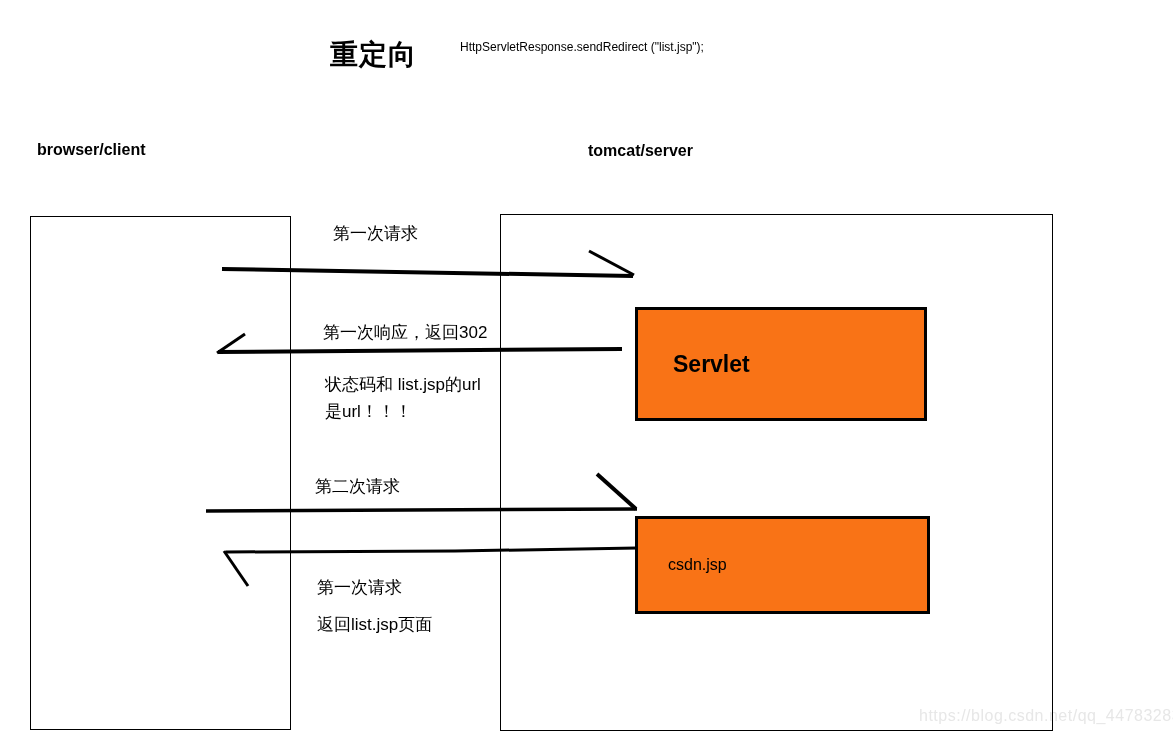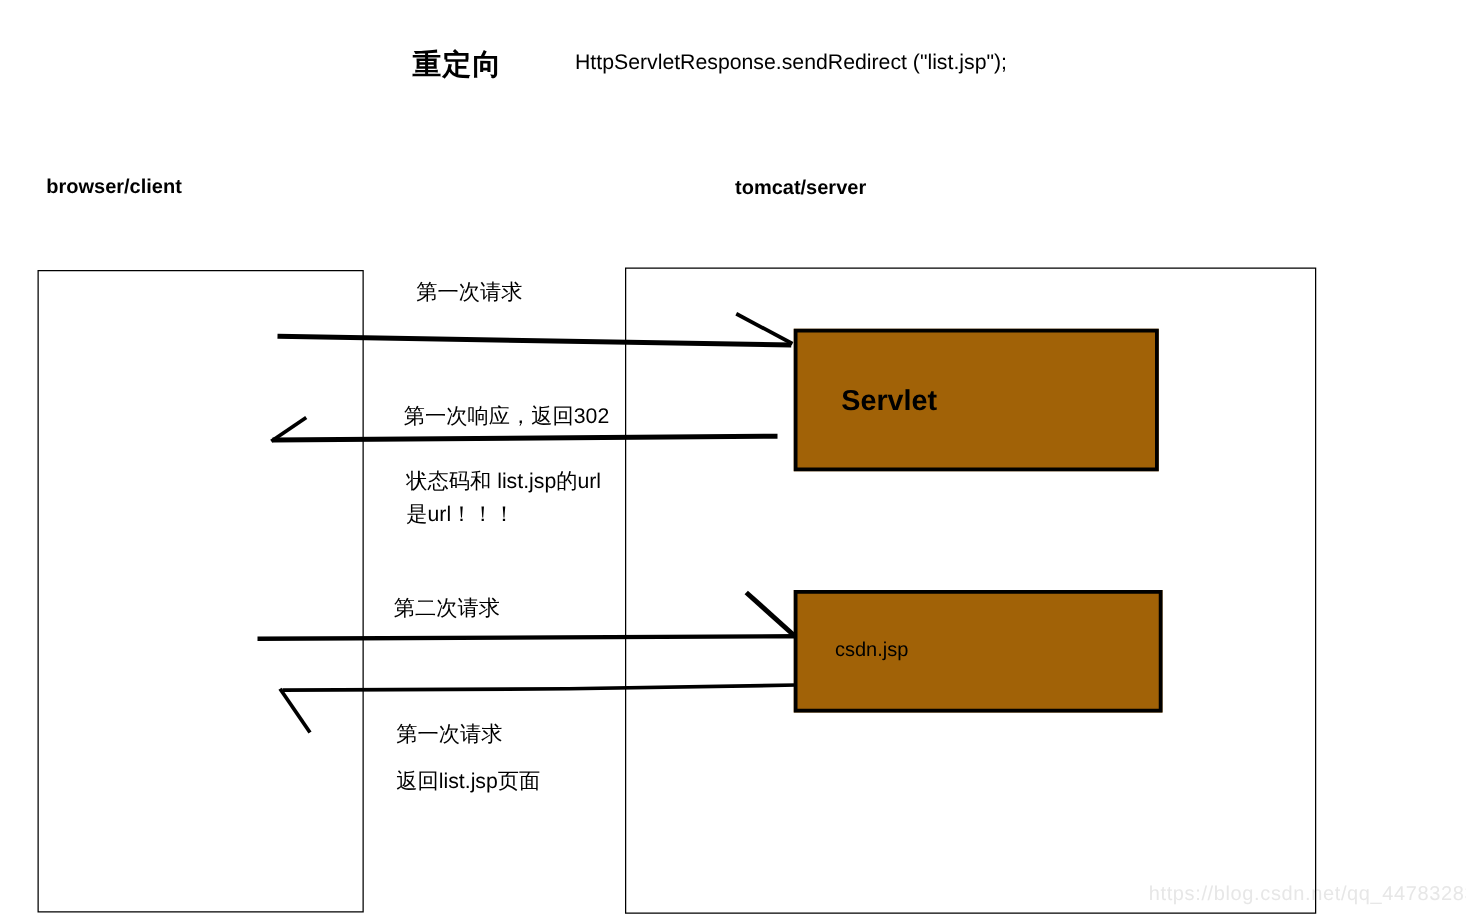--- a/index.html
+++ b/index.html
@@ -13,49 +13,50 @@
     height: 736px;
     background: #ffffff;
     font-family: "Liberation Sans", "DejaVu Sans", sans-serif;
     color: #000000;
     overflow: hidden;
   }
   .abs { position: absolute; white-space: nowrap; }
 
   .title {
     left: 330px; top: 36px;
-    font-size: 23px;
+    font-size: 28px;
     font-weight: bold;
     letter-spacing: 1px;
   }
   .code {
     left: 460px; top: 40px;
-    font-size: 17px;
+    font-size: 12px;
   }
   .actor-label {
     font-size: 16px;
     font-weight: bold;
   }
   .client-label { left: 37px; top: 141px; }
   .server-label { left: 588px; top: 142px; }
 
   .outer-box {
     position: absolute;
     border: 1.5px solid #000000;
     background: transparent;
   }
   .client-box { left: 30px; top: 216px; width: 259px; height: 512px; }
   .server-box { left: 500px; top: 214px; width: 551px; height: 515px; }
 
   .inner-box {
     position: absolute;
     border: 3px solid #000000;
-    background: #a16207;
+    background: #f97316;
     display: flex;
     align-items: center;
+    margin-top: 44px;
   }
   .servlet-box { left: 635px; top: 263px; width: 286px; height: 108px; }
   .servlet-box span {
     padding-left: 35px;
     font-size: 23px;
     font-weight: bold;
   }
   .listjsp-box { left: 635px; top: 472px; width: 289px; height: 92px; }
   .listjsp-box span {
     padding-left: 30px;

